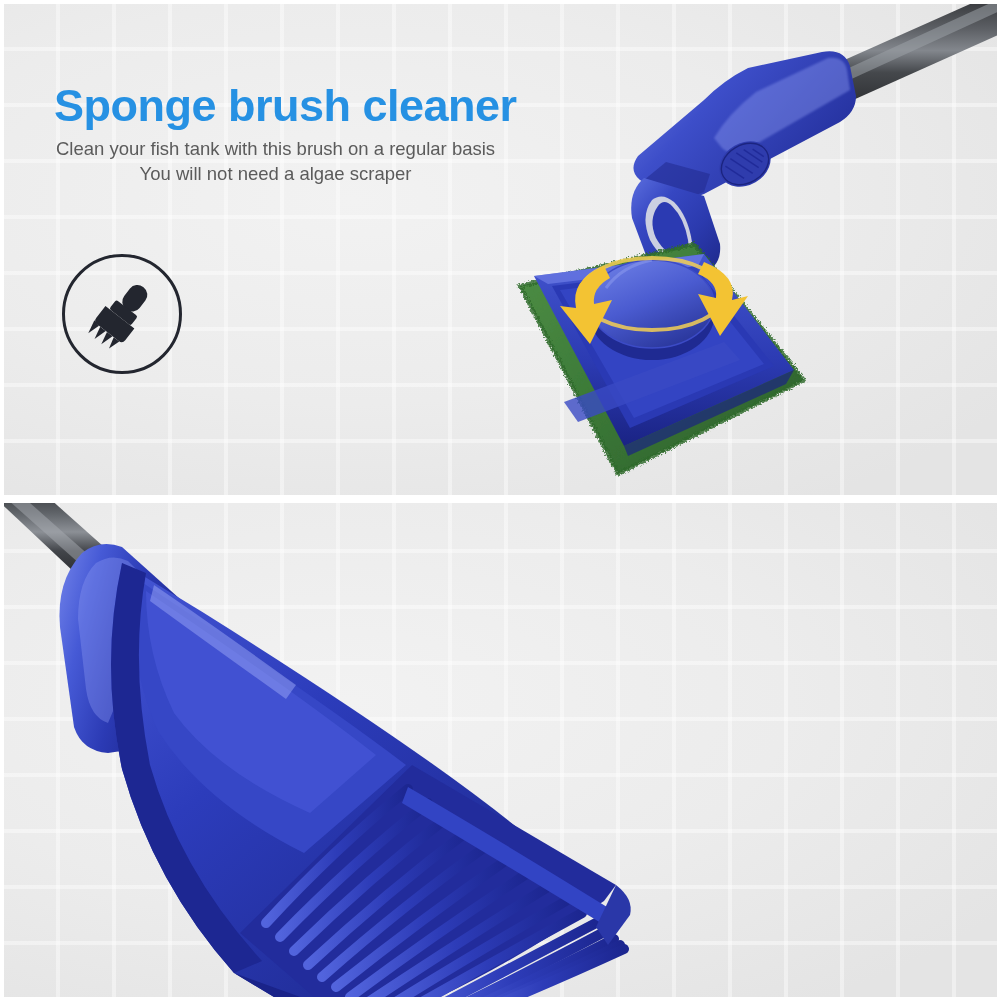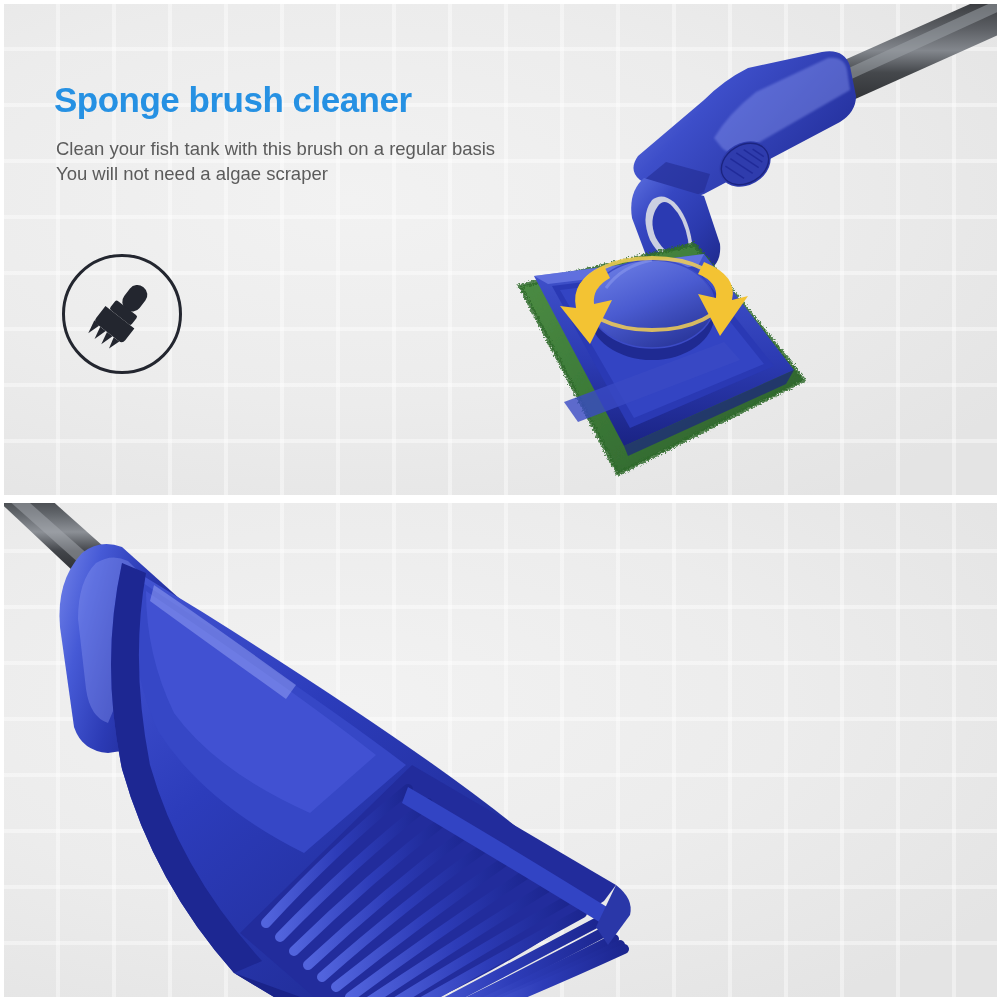--- a/index.html
+++ b/index.html
@@ -34,33 +34,33 @@
       repeating-linear-gradient(90deg, rgba(255,255,255,0) 0 52px, rgba(255,255,255,.42) 52px 56px),
       repeating-linear-gradient(0deg,  rgba(255,255,255,0) 0 52px, rgba(255,255,255,.42) 52px 56px),
       radial-gradient(ellipse 80% 75% at 35% 40%, #f2f2f2 0%, #ececec 55%, #e4e4e4 100%);
   }
 
   
   .headline {
     position:absolute;
     color:#2691e3;
     font-weight:bold;
-    font-size:35px;
+    font-size:45px;
     letter-spacing:-0.5px;
     white-space:nowrap;
   }
   .body-text {
     position:absolute;
     color:#5b5b5b;
     font-size:18.5px;
     line-height:25px;
     white-space:pre-line;
   }
   #top-headline  { left:50px;  top:76px; }
-  #top-body      { left:52px;  top:132px; text-align:left; }
+  #top-body      { left:52px;  top:132px; text-align:center; }
 
   
   .icon-circle {
     position:absolute;
     border-radius:50%;
     border:3px solid #23262f;
     background:transparent;
     display:flex; align-items:center; justify-content:center;
   }
   #brush-badge  { left:58px;  top:250px; width:120px; height:120px; }

